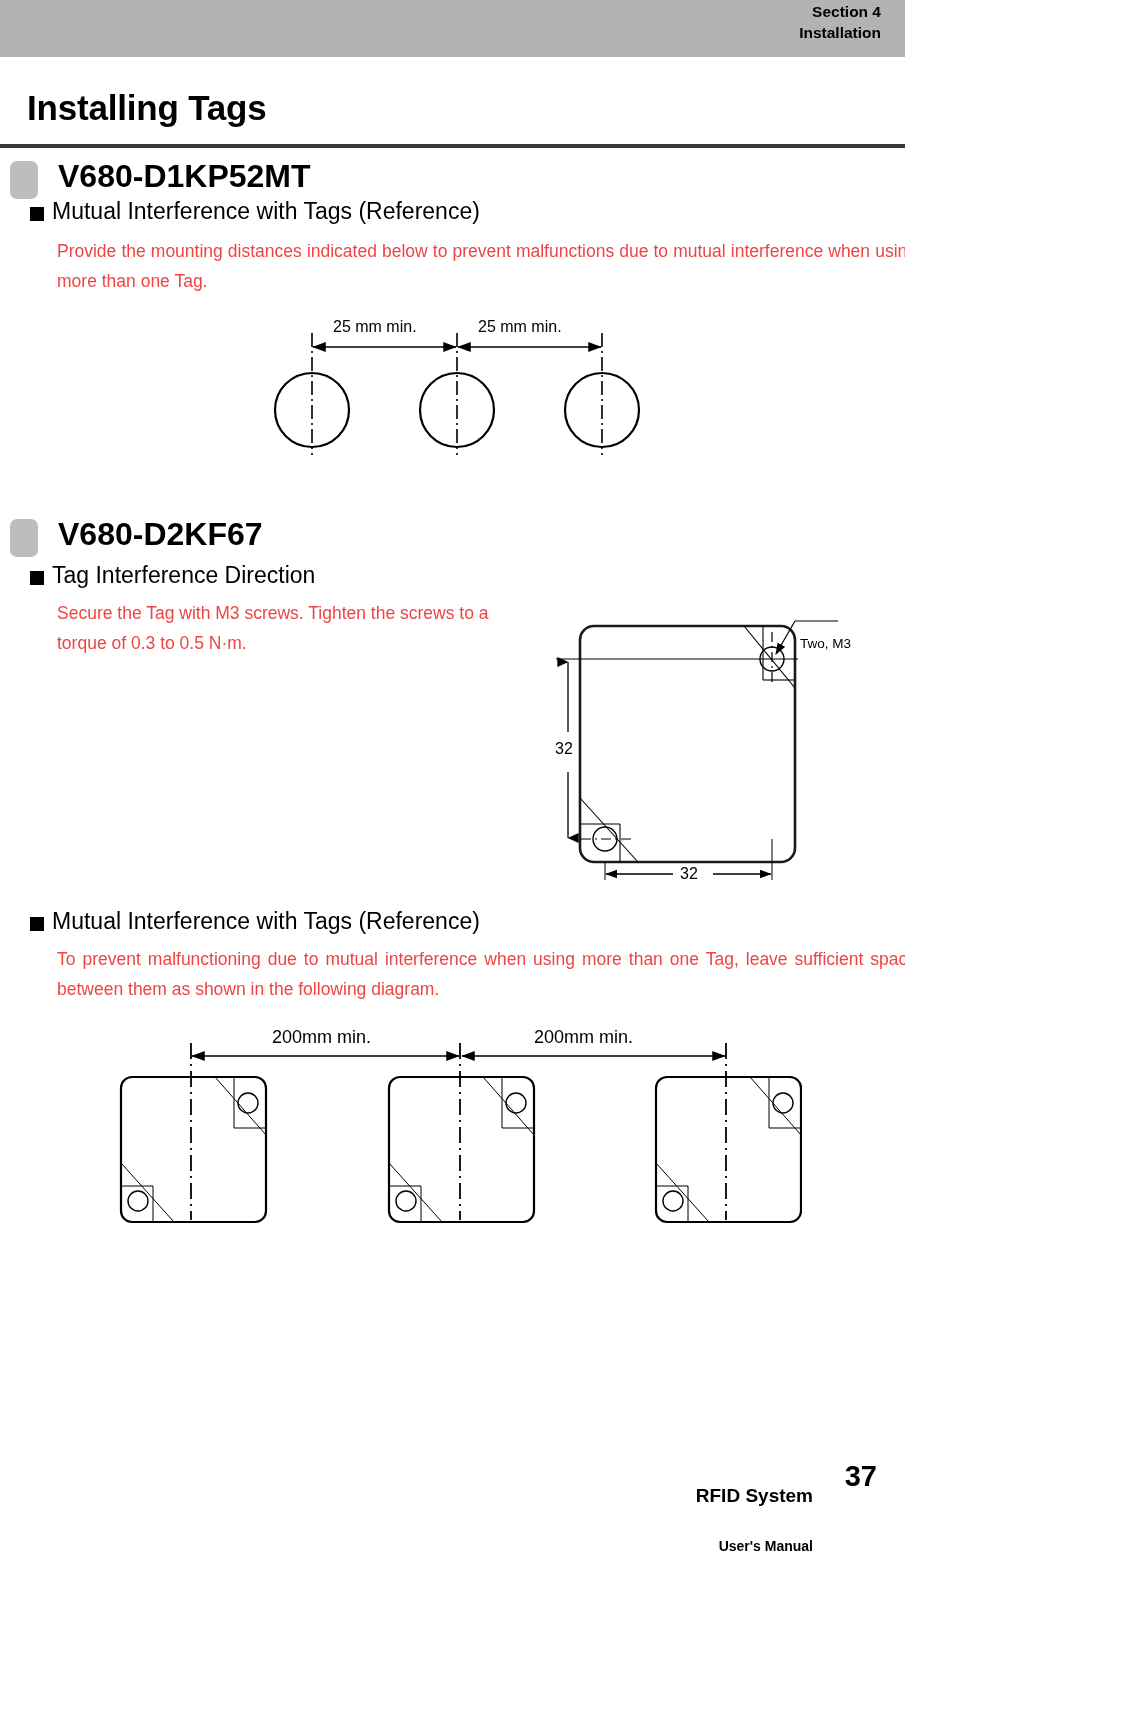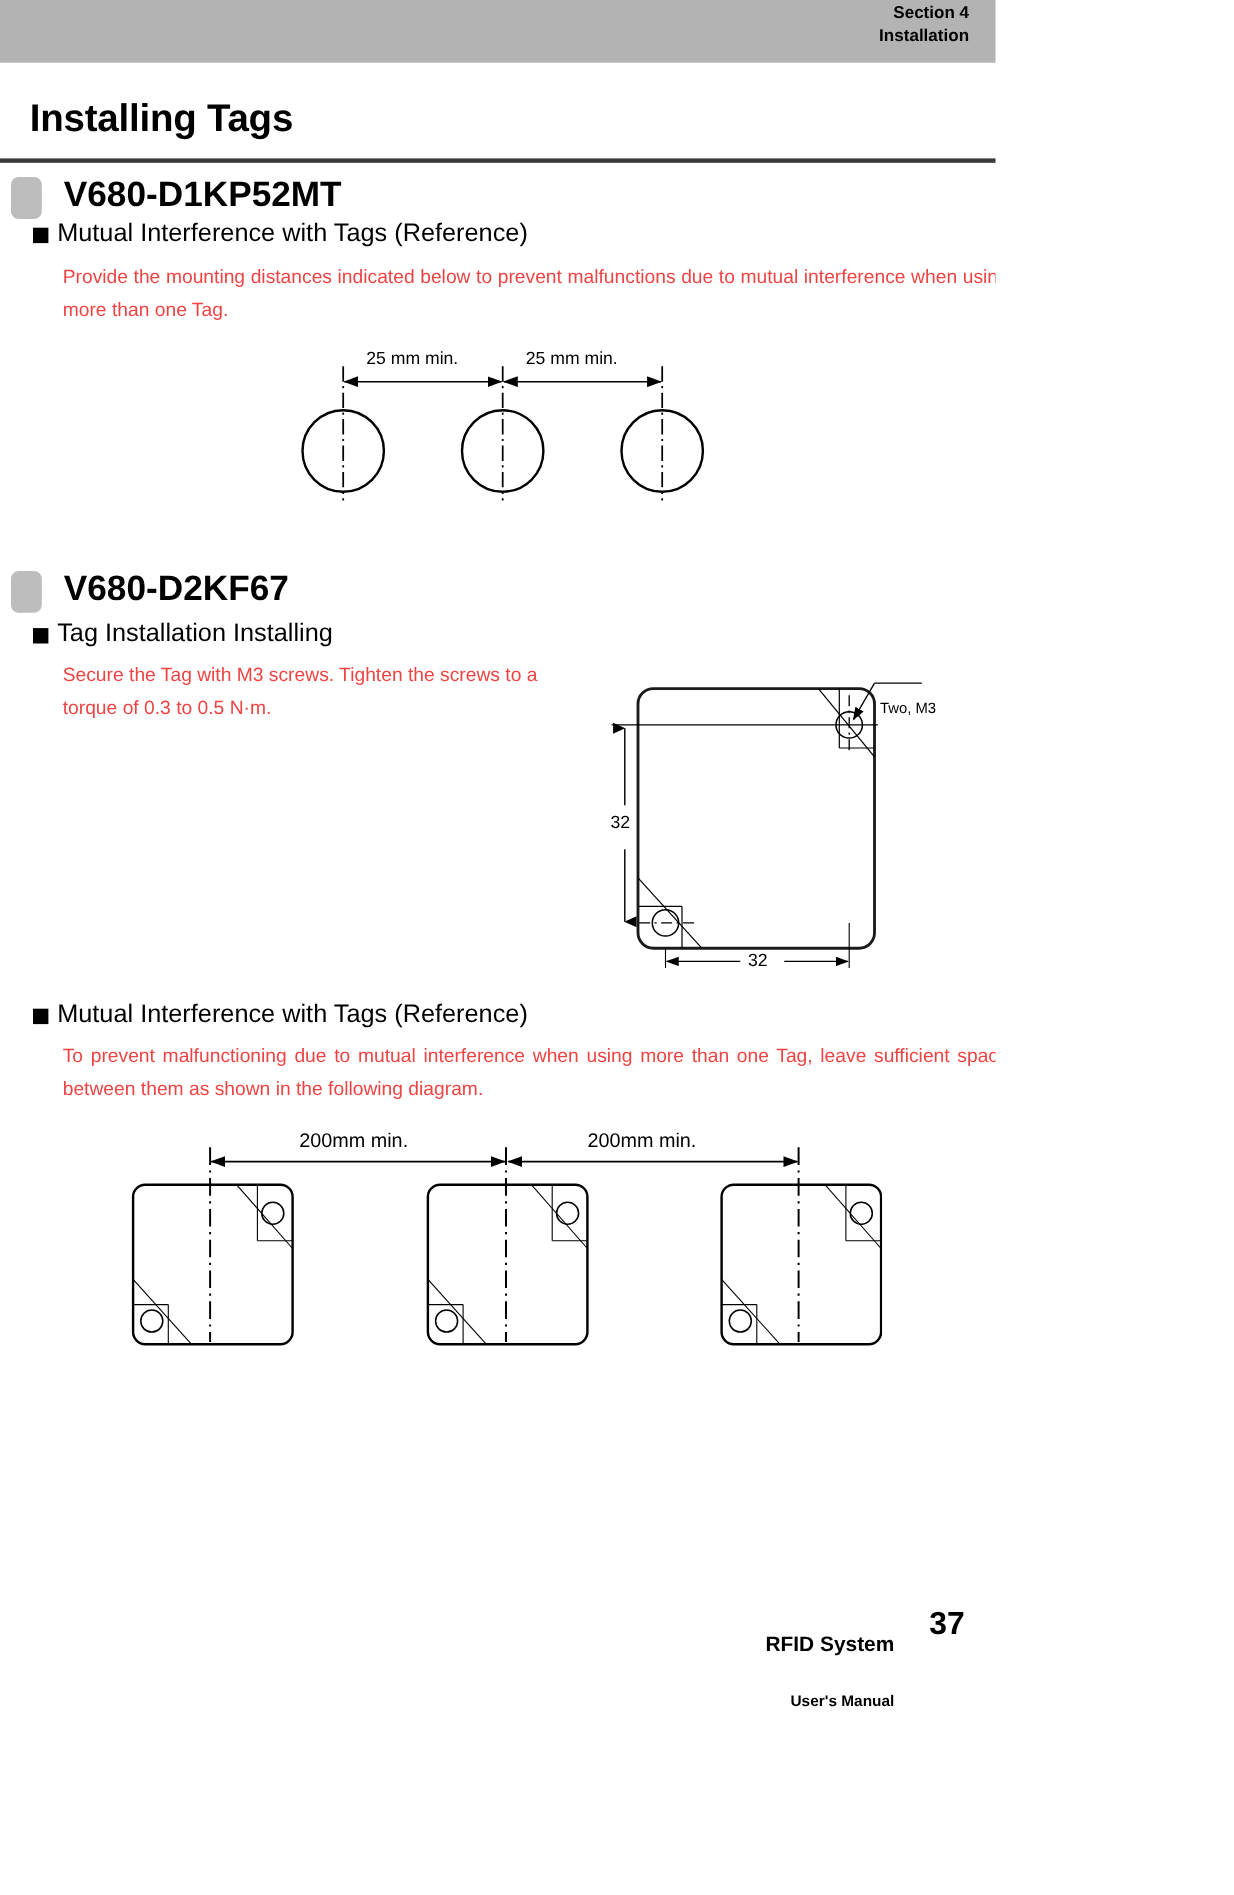--- a/index.html
+++ b/index.html
@@ -220,21 +220,21 @@
     <div style="position:absolute; left:213px; top:-7px; font-size:16px;">25 mm min.</div>
   </div>
 
   <div class="sect" style="top:516px;">
     <div class="chip"></div>
     <div class="label">V680-D2KF67</div>
   </div>
 
   <div class="sub" style="top:562px;">
     <div class="bullet"></div>
-    <div class="label">Tag Installation Installing</div>
+    <div class="label">Tag Interference Direction</div>
   </div>
 
   <div class="para nojust" style="left:57px; top:598px; width:480px;">Secure the Tag with M3 screws. Tighten the screws to a torque of 0.3 to 0.5 N·m.</div>
 
   <div class="fig" style="left:548px; top:612px;">
     <svg width="340" height="275" viewBox="0 0 340 275">
       <defs>
         <marker id="ah-u" markerWidth="8" markerHeight="9" refX="4" refY="0.8" orient="auto">
           <polygon points="0.2,9 4,0.5 7.8,9" fill="#000"></polygon>
         </marker>

